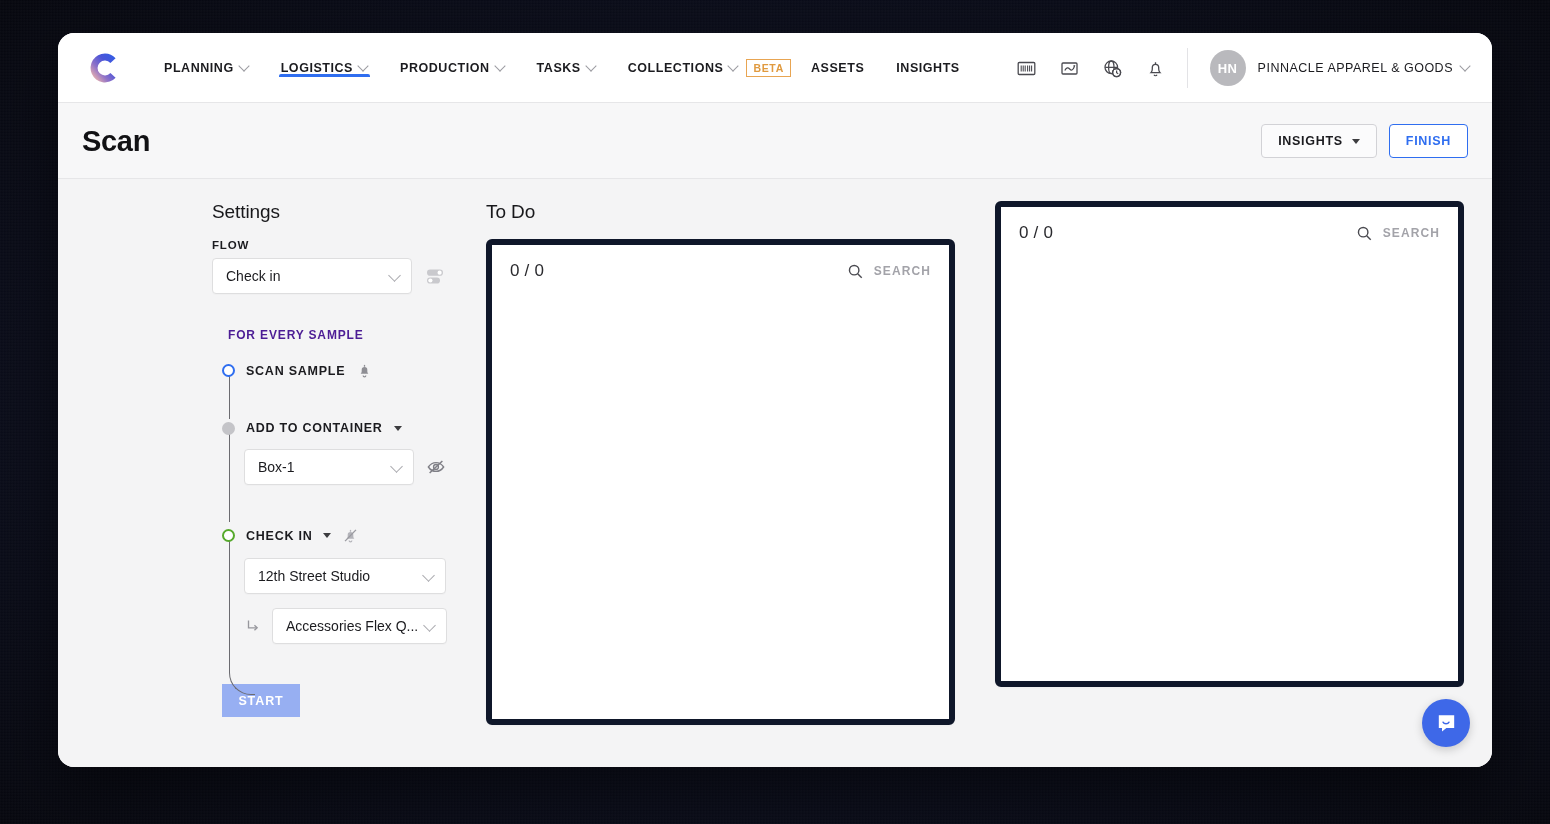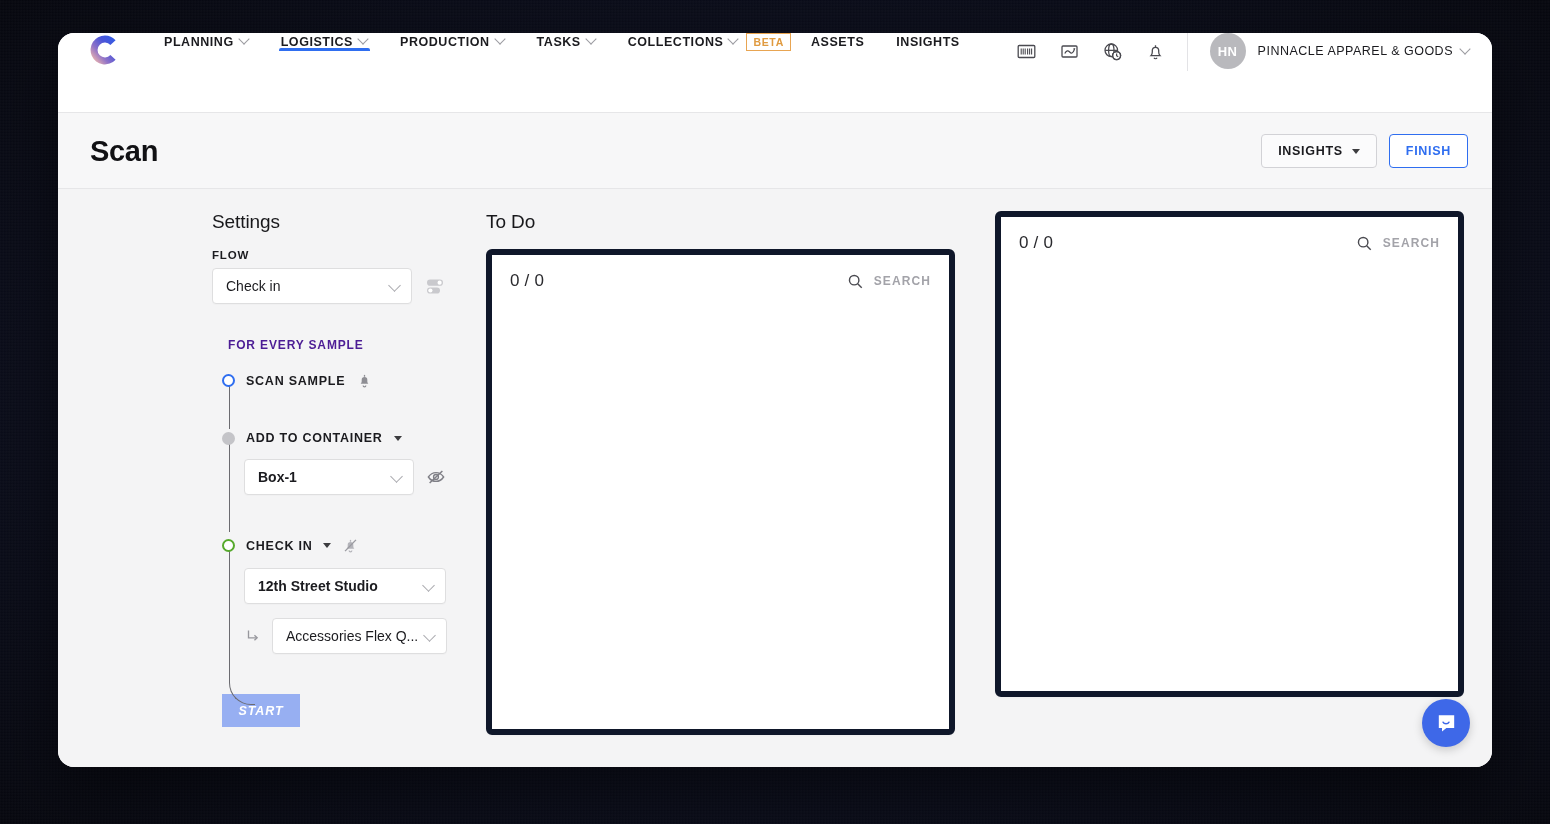--- a/index.html
+++ b/index.html
@@ -40,24 +40,24 @@
     width: 1434px;
     height: 734px;
     background: #f4f4f5;
     border-radius: 16px;
     overflow: hidden;
     box-shadow: 0 24px 70px rgba(0,0,0,0.55);
   }
 
   
   .topnav {
-    height: 80px;
+    height: 70px;
     background: #ffffff;
     display: flex;
-    align-items: flex-start;
+    align-items: center;
     padding-left: 24px;
     position: relative;
   }
   .topnav::after {
     content: "";
     position: absolute;
     left: 0; right: 0; bottom: 0;
     height: 1px;
     background: #e6e6e8;
   }
@@ -181,21 +181,21 @@
     cursor: pointer;
     white-space: nowrap;
   }
 
   
   .pagehead {
     height: 76px;
     background: #f7f7f8;
     display: flex;
     align-items: center;
-    padding: 0 24px 0 32px;
+    padding: 0 24px 0 24px;
     position: relative;
     gap: 11px;
   }
   .pagehead::after {
     content: "";
     position: absolute;
     left: 0; right: 0; bottom: 0;
     height: 1px;
     background: #e6e6e8;
   }
@@ -370,21 +370,21 @@
     border-bottom-left-radius: 22px;
     z-index: 1;
   }
 
   .step-field {
     margin: 14px 0 0 32px;
     display: flex;
     align-items: center;
     gap: 12px;
   }
-  .sel-w { width: 234px; font-weight: bold; }
+  .sel-w { width: 234px; }
 
   .nested-row {
     margin: 14px 0 0 32px;
     display: flex;
     align-items: center;
     gap: 10px;
   }
 
   .start-btn {
     margin: 40px 0 0 10px;
@@ -393,21 +393,20 @@
     background: #97aff2;
     border-radius: 0;
     color: #ffffff;
     font-size: 12.5px;
     font-weight: bold;
     letter-spacing: .9px;
     display: flex;
     align-items: center;
     justify-content: center;
     cursor: pointer;
-    font-style: italic;
   }
 
   
   .panel-card {
     background: #ffffff;
     border: 6px solid #0f172a;
     border-radius: 6px;
     height: 486px;
     padding: 16px 18px 0 18px;
     box-shadow: 0 1px 2px rgba(0,0,0,0.03);

